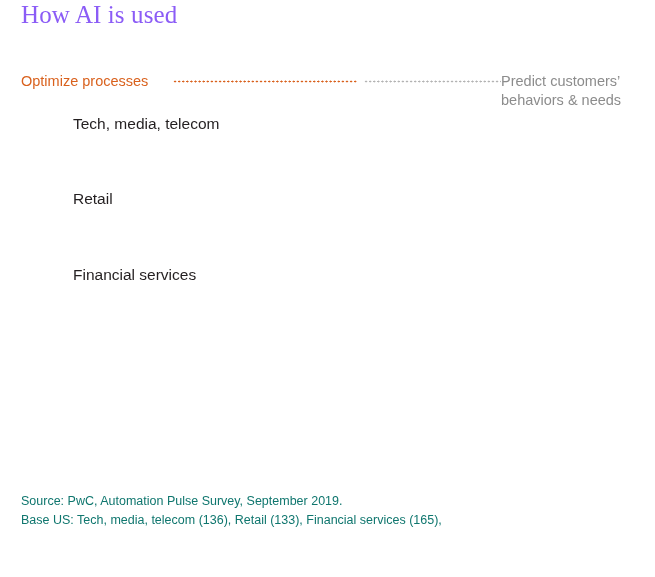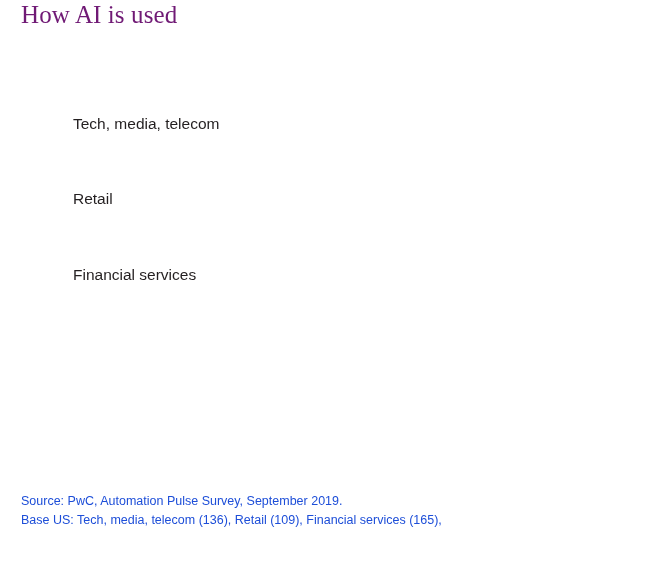--- a/index.html
+++ b/index.html
@@ -23,21 +23,21 @@
     height: 577px;
   }
   .chart-title {
     position: absolute;
     left: 21px;
     top: 0px;
     font-family: "Liberation Serif", serif;
     font-size: 25px;
     line-height: 30px;
     font-weight: 400;
-    color: #701a75;
+    color: #8b5cf6;
     letter-spacing: 0.1px;
   }
   
   .legend-row {
     position: absolute;
     left: 21px;
     top: 72px;
     width: 615px;
     height: 40px;
   }
@@ -105,33 +105,39 @@
     white-space: nowrap;
   }
   
   .footnote {
     position: absolute;
     left: 21px;
     top: 492px;
     width: 600px;
     font-size: 12.5px;
     line-height: 19px;
-    color: #1d4ed8;
+    color: #0f766e;
   }
   .footnote div {
     white-space: nowrap;
   }
 </style>
 </head>
 <body>
 
 <div class="chart-root">
 
   <div class="chart-title">How AI is used</div>
 
+  <div class="legend-row">
+    <div class="legend-left">Optimize processes</div>
+    <div class="legend-dots-a"></div>
+    <div class="legend-dots-b"></div>
+    <div class="legend-right">Predict customers’ behaviors &amp; needs</div>
+  </div>
 
   <div class="plot">
 
     <div class="row" style="top:0px;">
       <div class="row-label">Tech, media, telecom</div>
     </div>
 
     <div class="row" style="top:151px;">
       <div class="row-label">Financial services</div>
     </div>
@@ -139,16 +145,16 @@
     <div class="row" style="top:75px;">
       <div class="row-label">Retail</div>
     </div>
 
 
 
   </div>
 
   <div class="footnote">
     <div>Source: PwC, Automation Pulse Survey, September 2019.</div>
-    <div>Base US: Tech, media, telecom (136), Retail (109), Financial services (165),</div>
+    <div>Base US: Tech, media, telecom (136), Retail (133), Financial services (165),</div>
   </div>
 
 </div>
 
 </body></html>

